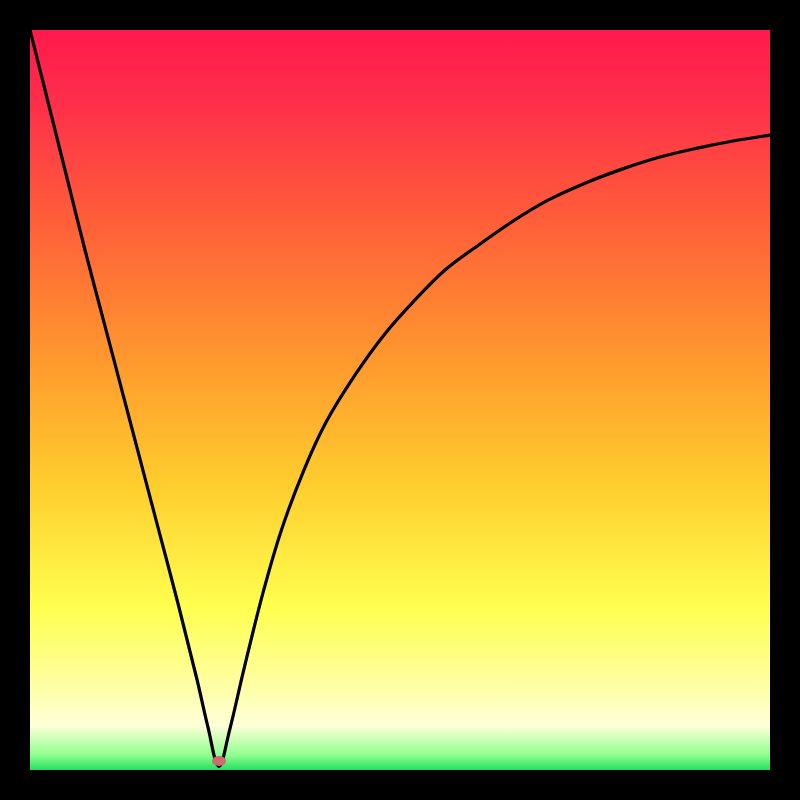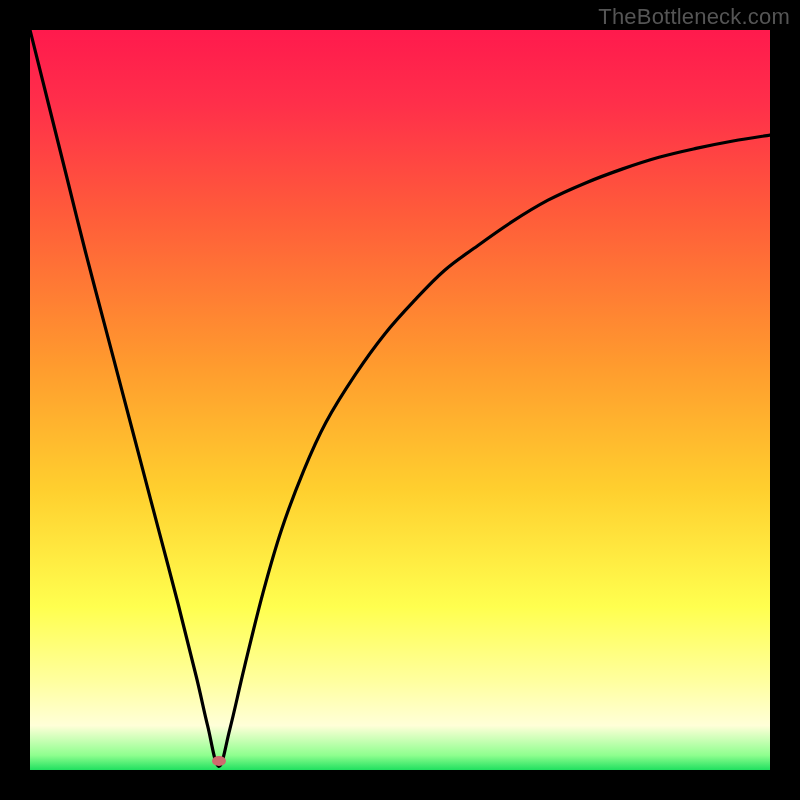--- a/index.html
+++ b/index.html
@@ -52,21 +52,20 @@
     border-radius: 50%;
     background: #cf6a6e;
     transform: translate(-50%, -50%);
   }
 </style>
 </head>
 <body>
 
 <div class="frame">
 
-  <div class="attribution">TheBottleneck.com</div>
 
   <div class="plot-area">
     <svg class="gradient-bg" viewBox="0 0 740 740" preserveAspectRatio="none">
       <defs>
         <linearGradient id="bg-grad" x1="0" y1="0" x2="0" y2="1">
             <stop offset="0%" stop-color="#ff1a4d"></stop>
             <stop offset="10%" stop-color="#ff2f4a"></stop>
             <stop offset="25%" stop-color="#ff5c3a"></stop>
             <stop offset="45%" stop-color="#ff9a2e"></stop>
             <stop offset="62%" stop-color="#ffcf2e"></stop>

